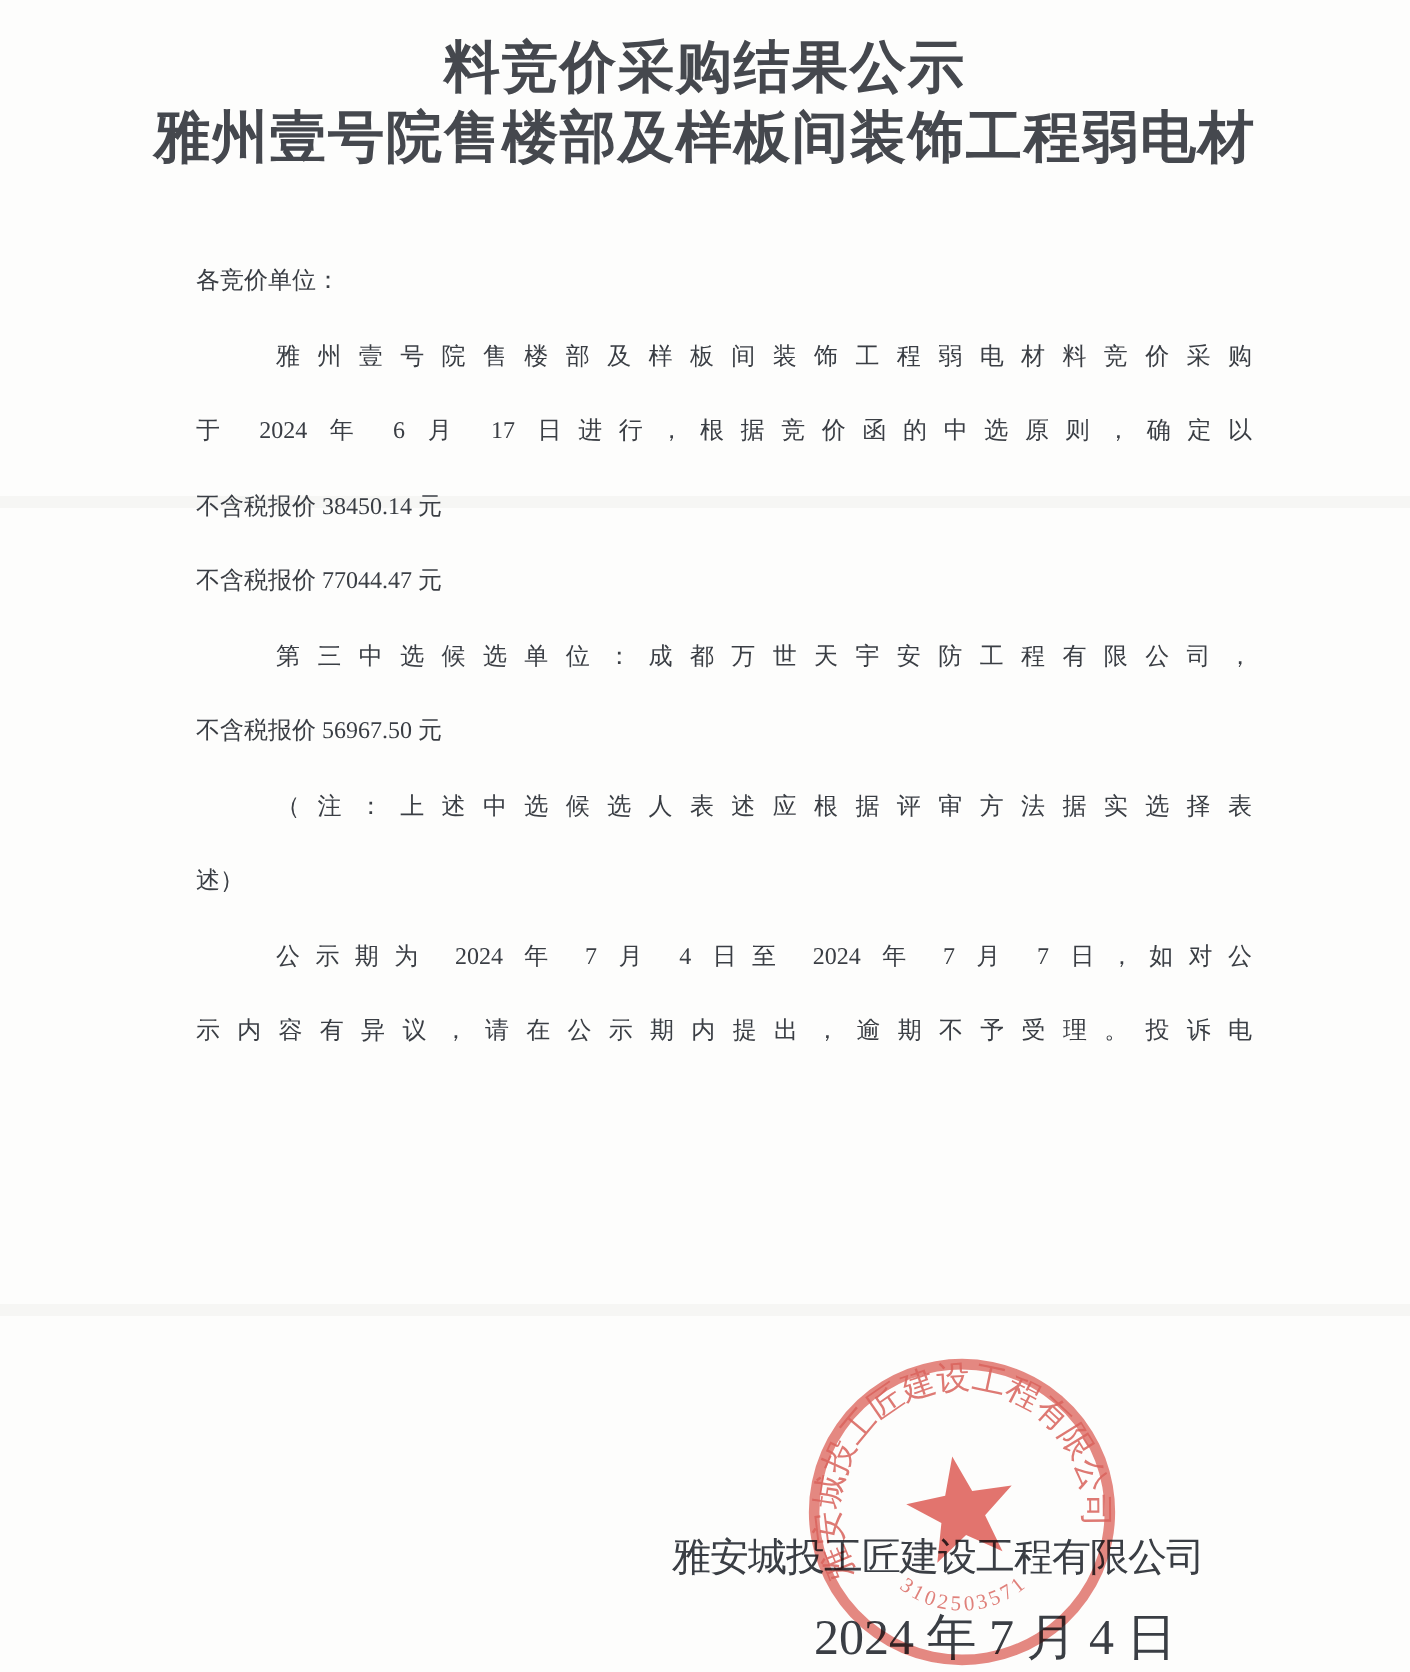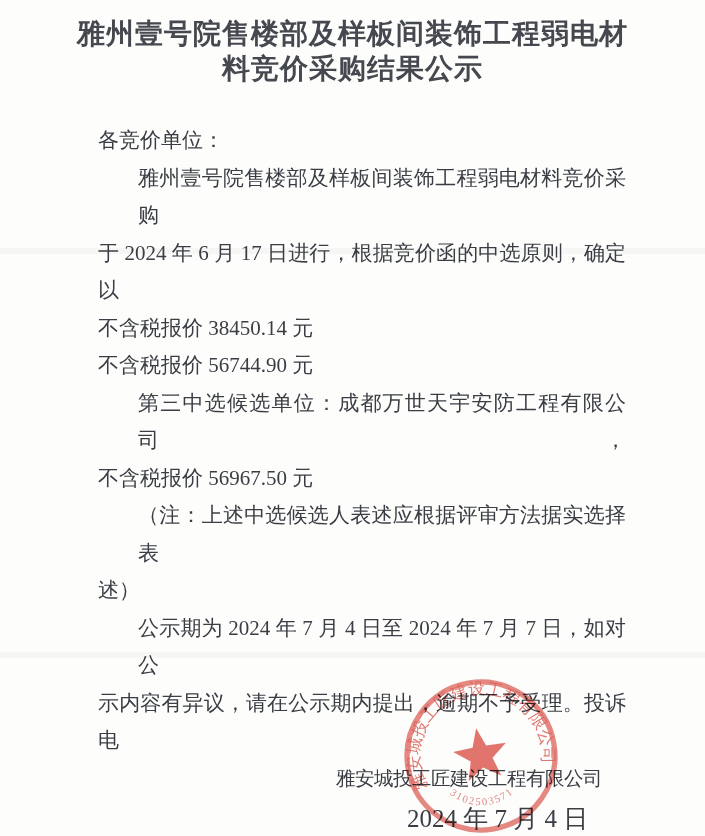--- a/index.html
+++ b/index.html
@@ -9,21 +9,21 @@
     font-family:"Liberation Serif","DejaVu Serif",serif;
   }
   .scan-streak{position:absolute;left:0;width:705px;height:6px;background:#f1f1ee;opacity:.6;}
   .doc-title{
     position:absolute;top:16px;left:0;width:705px;text-align:center;
     font-family:"Liberation Sans","DejaVu Sans",sans-serif;
     font-weight:700;font-size:28px;line-height:35px;color:#45484e;letter-spacing:1px;
   }
   .body-text{
     position:absolute;left:98px;top:122px;width:528px;
-    font-size:21px;line-height:37.5px;color:#3a3e44;
+    font-size:12px;line-height:37.5px;color:#3a3e44;
   }
   .body-line{min-height:37.5px;}
   .body-line.fill{text-align:justify;text-align-last:justify;}
   .body-line.ind{padding-left:40px;}
   .sign-company{
     position:absolute;left:336px;top:765px;font-size:19.5px;
     color:#3a3e44;letter-spacing:-0.5px;white-space:nowrap;
   }
   .sign-date{
     position:absolute;left:407px;top:802px;font-size:25px;
@@ -35,38 +35,38 @@
   }
   .seal text{font-family:"Liberation Serif","DejaVu Serif",serif;}
 </style>
 </head>
 <body>
 
 <div class="scan-streak" style="top:248px"></div>
 <div class="scan-streak" style="top:652px"></div>
 
 <div class="doc-title">
+  <div>料竞价采购结果公示</div>
   <div>雅州壹号院售楼部及样板间装饰工程弱电材</div>
-  <div>料竞价采购结果公示</div>
 </div>
 
 <div class="body-text">
 
     <div class="body-line">各竞价单位：</div>
 
     <div class="body-line ind fill">雅州壹号院售楼部及样板间装饰工程弱电材料竞价采购</div>
 
     <div class="body-line fill">于 2024 年 6 月 17 日进行，根据竞价函的中选原则，确定以</div>
 
 
 
     <div class="body-line">不含税报价 38450.14 元</div>
 
 
-    <div class="body-line">不含税报价 56744.90 元</div>
+    <div class="body-line">不含税报价 77044.47 元</div>
 
     <div class="body-line ind fill">第三中选候选单位：成都万世天宇安防工程有限公司，</div>
 
     <div class="body-line">不含税报价 56967.50 元</div>
 
     <div class="body-line ind fill">（注：上述中选候选人表述应根据评审方法据实选择表</div>
 
     <div class="body-line">述）</div>
 
     <div class="body-line ind fill">公示期为 2024 年 7 月 4 日至 2024 年 7 月 7 日，如对公</div>

